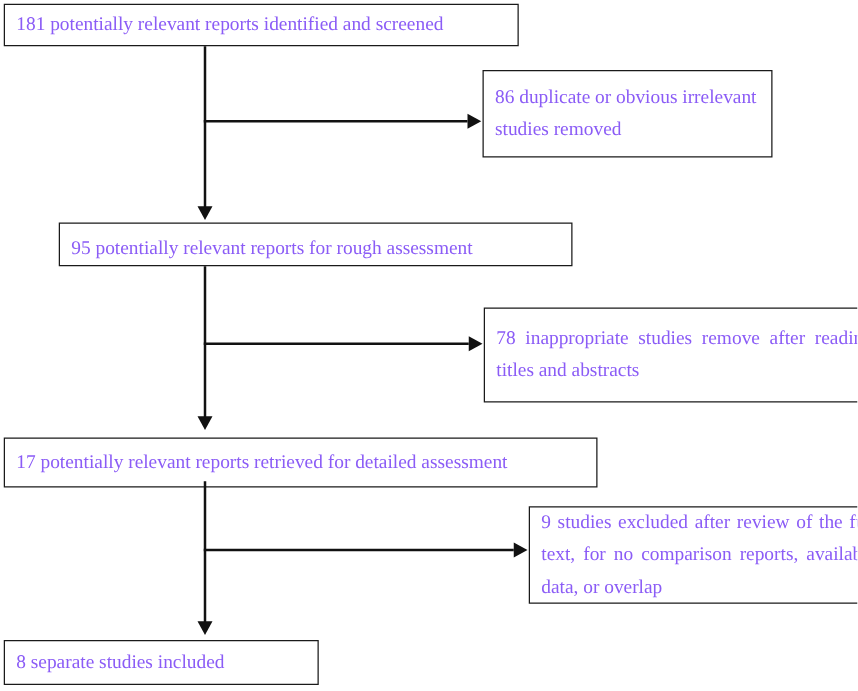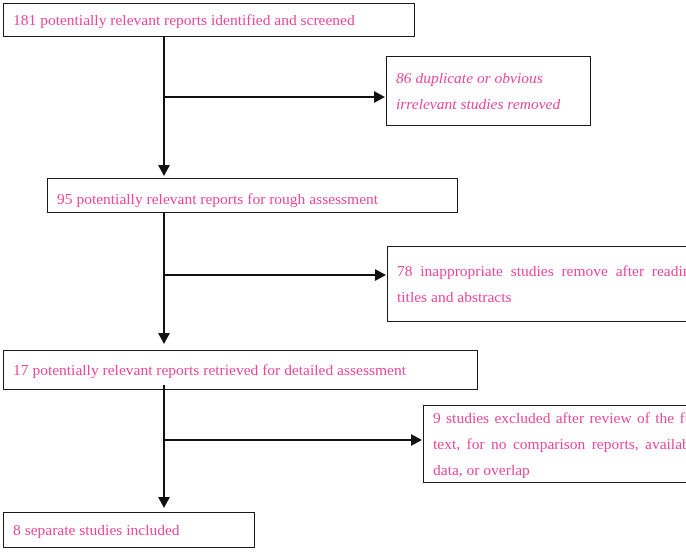--- a/index.html
+++ b/index.html
@@ -23,21 +23,21 @@
     display: flex;
     align-items: center;
     color: #000000;
   }
   .flow-box .box-text {
     display: block;
     width: 100%;
     padding: 0 9px;
     font-size: 15.5px;
     line-height: 26px;
-    color: #ec4899;
+    color: #8b5cf6;
   }
   .align-left .box-text { text-align: left; }
   .align-justify .box-text {
     text-align: justify;
     text-align-last: left;
     -moz-text-align-last: left;
   }
   .connector {
     position: absolute;
     background: #111111;
@@ -69,21 +69,21 @@
   <div class="flow-box align-left" style="left:3px; top:3px; width:412px; height:34px;">
     <span class="box-text">181 potentially relevant reports identified and screened</span>
   </div>
 
   <div class="connector v-line" style="left:163px; top:37px; height:130px;"></div>
   <div class="arrow-down" style="left:158px; top:165px;"></div>
 
   <div class="connector h-line" style="left:163px; top:96px; width:211px;"></div>
   <div class="arrow-right" style="left:374px; top:91px;"></div>
 
-  <div class="flow-box align-left" style="left:386px; top:56px; width:205px; height:70px;font-style:italic;">
+  <div class="flow-box align-left" style="left:386px; top:56px; width:232px; height:70px;">
     <span class="box-text">86 duplicate or obvious irrelevant studies removed</span>
   </div>
 
   <div class="flow-box align-left" style="left:47px; top:178px; width:411px; height:35px;align-items:flex-end;">
     <span class="box-text">95 potentially relevant reports for rough assessment</span>
   </div>
 
   <div class="connector v-line" style="left:163px; top:213px; height:122px;"></div>
   <div class="arrow-down" style="left:158px; top:333px;"></div>
 

